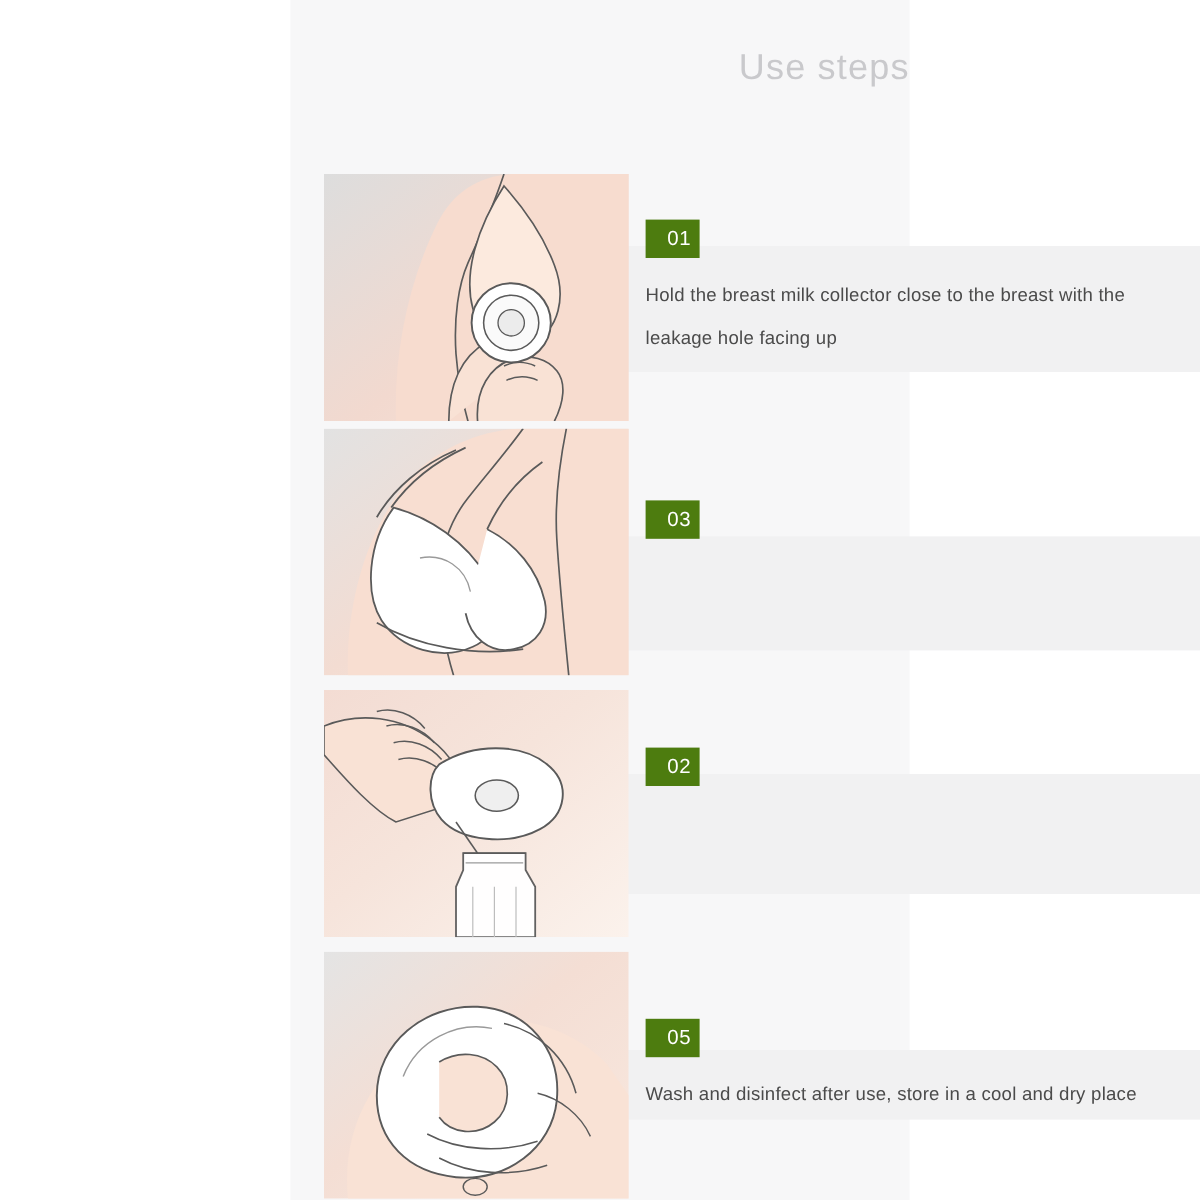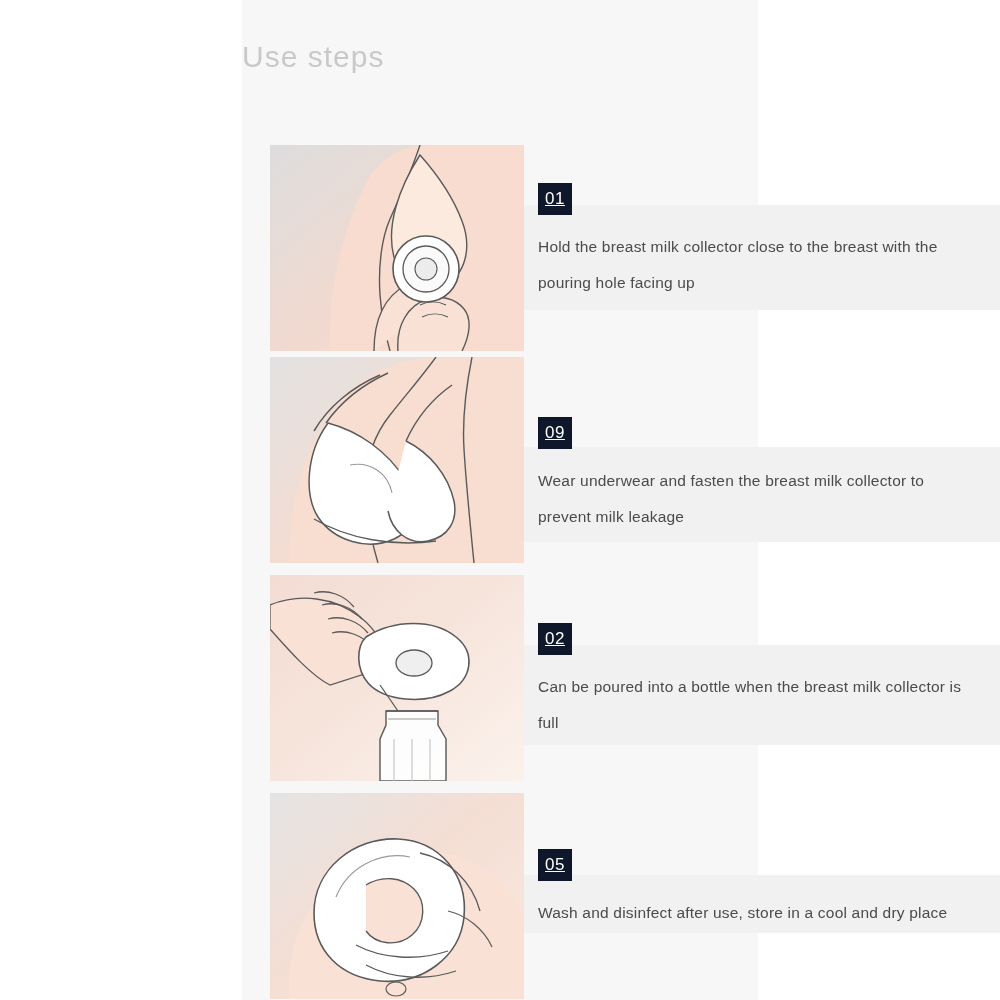--- a/index.html
+++ b/index.html
@@ -26,21 +26,21 @@
     top: 0;
     width: 516px;
     height: 1000px;
     background: #f7f7f8;
   }
   .title {
     position: absolute;
     left: 242px;
     top: 40px;
     width: 516px;
-    text-align: left;
+    text-align: right;
     font-size: 30px;
     letter-spacing: 1px;
     color: #c9c9cc;
     font-weight: normal;
   }
 
   .steps {
     position: absolute;
     left: 0;
     top: 0;
@@ -66,27 +66,26 @@
     top: 40px;
     width: 700px;
   }
   
   .text-band {
     position: absolute;
     background: #f1f1f2;
   }
   .badge {
     display: inline-block;
-    background: #0f172a;
+    background: #4d7c0f;
     color: #ffffff;
     font-size: 17px;
     line-height: 1;
-    padding: 7px 7px 8px 7px;
+    padding: 7px 7px 8px 18px;
     letter-spacing: 0.5px;
-    text-decoration: underline;
   }
   .desc {
     margin-top: 14px;
     font-size: 15.5px;
     line-height: 36px;
     color: #4b4b4b;
     width: 430px;
     letter-spacing: 0.2px;
   }
   .desc-wide { width: 430px; }
@@ -129,21 +128,21 @@
           <path d="M152 172 C160 168 170 168 178 172" fill="none" stroke="#5a5a5a" stroke-width="1.2"></path>
 
           <ellipse cx="156" cy="124" rx="33" ry="33" fill="#ffffff" stroke="#5a5a5a" stroke-width="1.6"></ellipse>
           <ellipse cx="156" cy="124" rx="23" ry="23" fill="#fafafa" stroke="#5a5a5a" stroke-width="1.3"></ellipse>
           <ellipse cx="156" cy="124" rx="11" ry="11" fill="#ececec" stroke="#5a5a5a" stroke-width="1.1"></ellipse>
         </svg>
       </div>
 
       <div class="step-text-wrap" style="top:38px;">
         <span class="badge">01</span>
-        <div class="desc">Hold the breast milk collector close to the breast with the pouring hole facing up</div>
+        <div class="desc">Hold the breast milk collector close to the breast with the leakage hole facing up</div>
       </div>
     </div>
 
     <div class="step" style="top:357px;">
       <div class="text-band" style="left:250px; top:90px; width:545px; height:95px;"></div>
 
       <div class="step-img">
         <svg width="254" height="206" viewBox="0 0 254 206">
           <defs>
             <linearGradient id="g2" x1="0" y1="0" x2="1" y2="1">
@@ -165,22 +164,21 @@
           <path d="M44 74 C58 50 82 30 110 18" fill="none" stroke="#5a5a5a" stroke-width="1.5"></path>
           <path d="M136 84 C146 62 162 42 182 28" fill="none" stroke="#5a5a5a" stroke-width="1.5"></path>
 
           <path d="M44 162 C78 182 124 190 166 184" fill="none" stroke="#5a5a5a" stroke-width="1.4"></path>
 
           <path d="M80 108 C100 104 118 116 122 136" fill="none" stroke="#9a9a9a" stroke-width="1.1"></path>
         </svg>
       </div>
 
       <div class="step-text-wrap" style="top:60px;">
-        <span class="badge">09</span>
-        <div class="desc">Wear underwear and fasten the breast milk collector to prevent milk leakage</div>
+        <span class="badge">03</span>
       </div>
     </div>
 
     <div class="step" style="top:575px;">
       <div class="text-band" style="left:250px; top:70px; width:500px; height:100px;"></div>
 
       <div class="step-img">
         <defs></defs>
         <svg width="254" height="206" viewBox="0 0 254 206">
           <defs>
@@ -208,21 +206,20 @@
           <path d="M116 136 L168 136" fill="none" stroke="#5a5a5a" stroke-width="1.3"></path>
           <path d="M118 144 L166 144" fill="none" stroke="#9a9a9a" stroke-width="1"></path>
           <path d="M124 164 L124 206" fill="none" stroke="#bdbdbd" stroke-width="1"></path>
           <path d="M142 164 L142 206" fill="none" stroke="#bdbdbd" stroke-width="1"></path>
           <path d="M160 164 L160 206" fill="none" stroke="#bdbdbd" stroke-width="1"></path>
         </svg>
       </div>
 
       <div class="step-text-wrap" style="top:48px;">
         <span class="badge">02</span>
-        <div class="desc">Can be poured into a bottle when the breast milk collector is full</div>
       </div>
     </div>
 
     <div class="step" style="top:793px;">
       <div class="text-band" style="left:250px; top:82px; width:565px; height:58px;"></div>
 
       <div class="step-img">
         <svg width="254" height="206" viewBox="0 0 254 206">
           <defs>
             <linearGradient id="g4" x1="0" y1="0" x2="1" y2="1">

